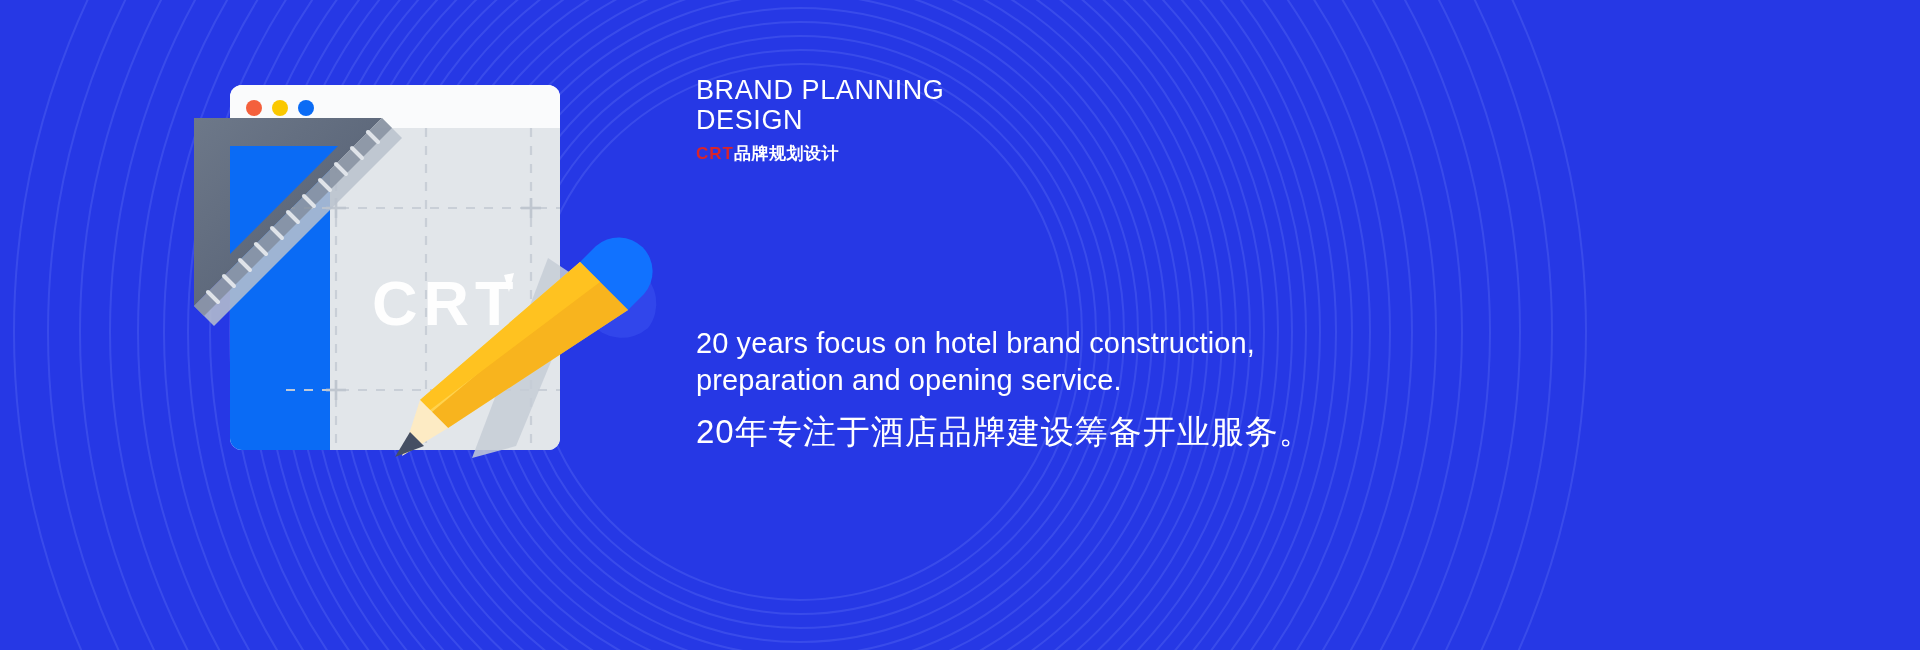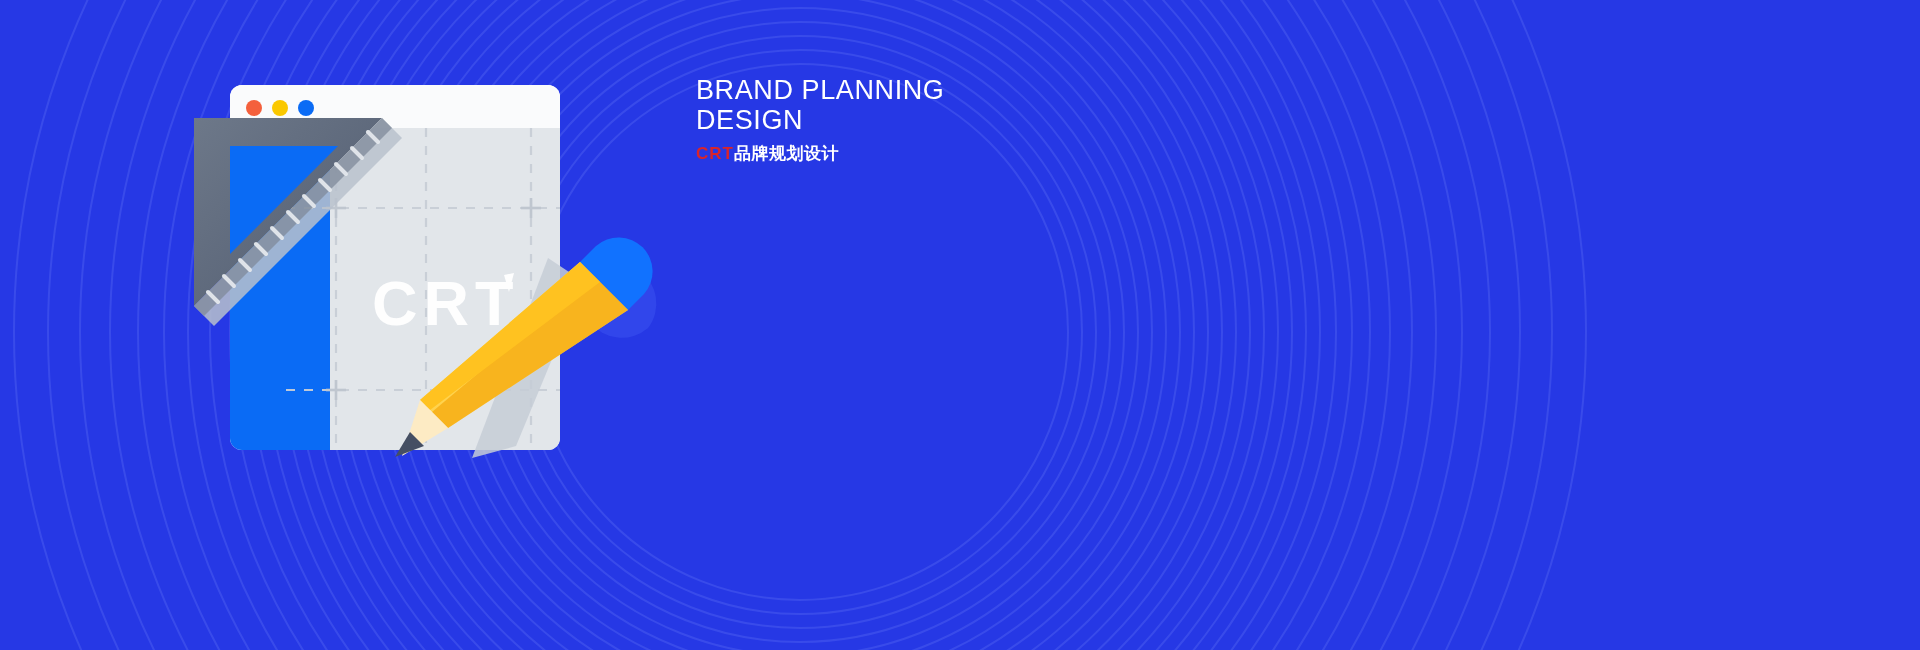--- a/index.html
+++ b/index.html
@@ -224,16 +224,21 @@
   <div class="text-col">
 
     <div class="head-block">
       <div class="head-en">BRAND PLANNING
 DESIGN</div>
       <div class="head-cn">
         <span class="crt-red">CRT</span><span>品牌规划设计</span>
       </div>
     </div>
 
+    <div class="tagline-block">
+      <div class="tagline-en">20 years focus on hotel brand construction,
+preparation and opening service.</div>
+      <div class="tagline-cn">20年专注于酒店品牌建设筹备开业服务。</div>
+    </div>
 
   </div>
 
 </div>
 
 </body></html>

